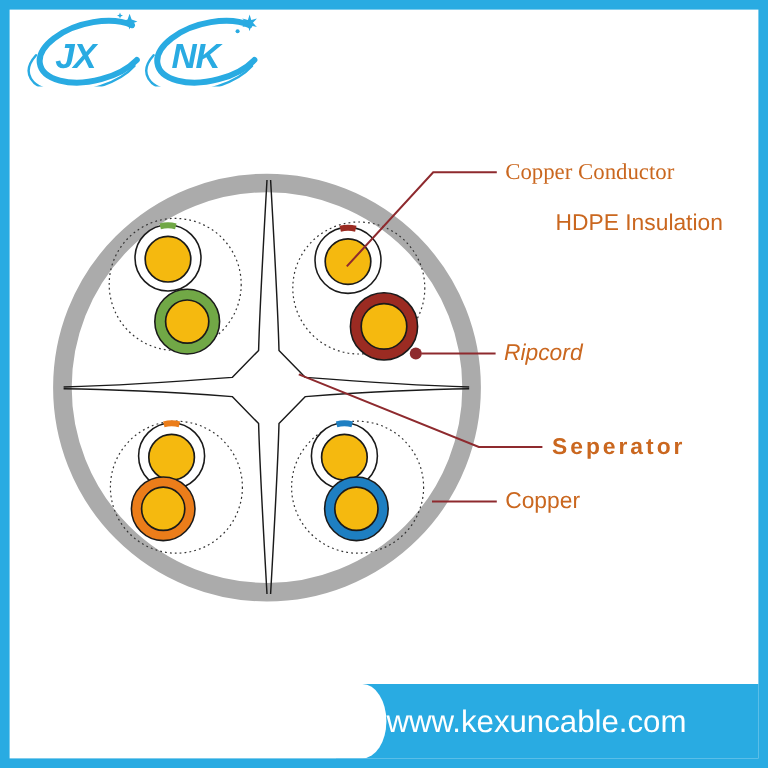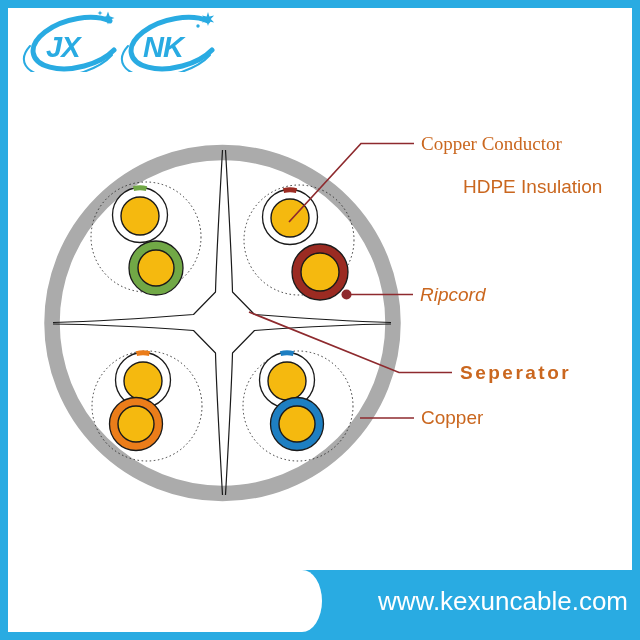--- a/index.html
+++ b/index.html
@@ -35,21 +35,21 @@
   
   .callout{position:absolute;z-index:10;font-size:19px;line-height:22px;
     color:var(--label-orange,#CA671F);white-space:nowrap;}
   .spread{letter-spacing:2.5px;font-weight:bold;}
   
   .banner-bar{position:absolute;left:280px;top:570px;width:352px;height:62px;
     background:var(--brand-blue,#29ABE2);z-index:5;}
   .banner-cap{position:absolute;left:248px;top:570px;width:74px;height:62px;background:#fff;
     border-top-right-radius:20px 31px;border-bottom-right-radius:20px 31px;z-index:6;}
   .banner-text{position:absolute;left:322px;top:570px;width:306px;height:62px;line-height:62px;
-    text-align:right;color:var(--footer-text,#FFFFFF);font-size:26px;z-index:7;}
+    text-align:left;color:var(--footer-text,#FFFFFF);font-size:26px;z-index:7;}
 </style>
 </head>
 <body>
 
 <svg class="diagram" viewBox="0 0 640 640" xmlns="http://www.w3.org/2000/svg">
 
   <circle class="jacket" cx="222.5" cy="323" r="170.5"></circle>
 
   <g>
     <path class="sep" d="M 222.5,150 Q 216.5,255 215.5,292 L 193.5,314.5 Q 110,321 53,322.5"></path>

